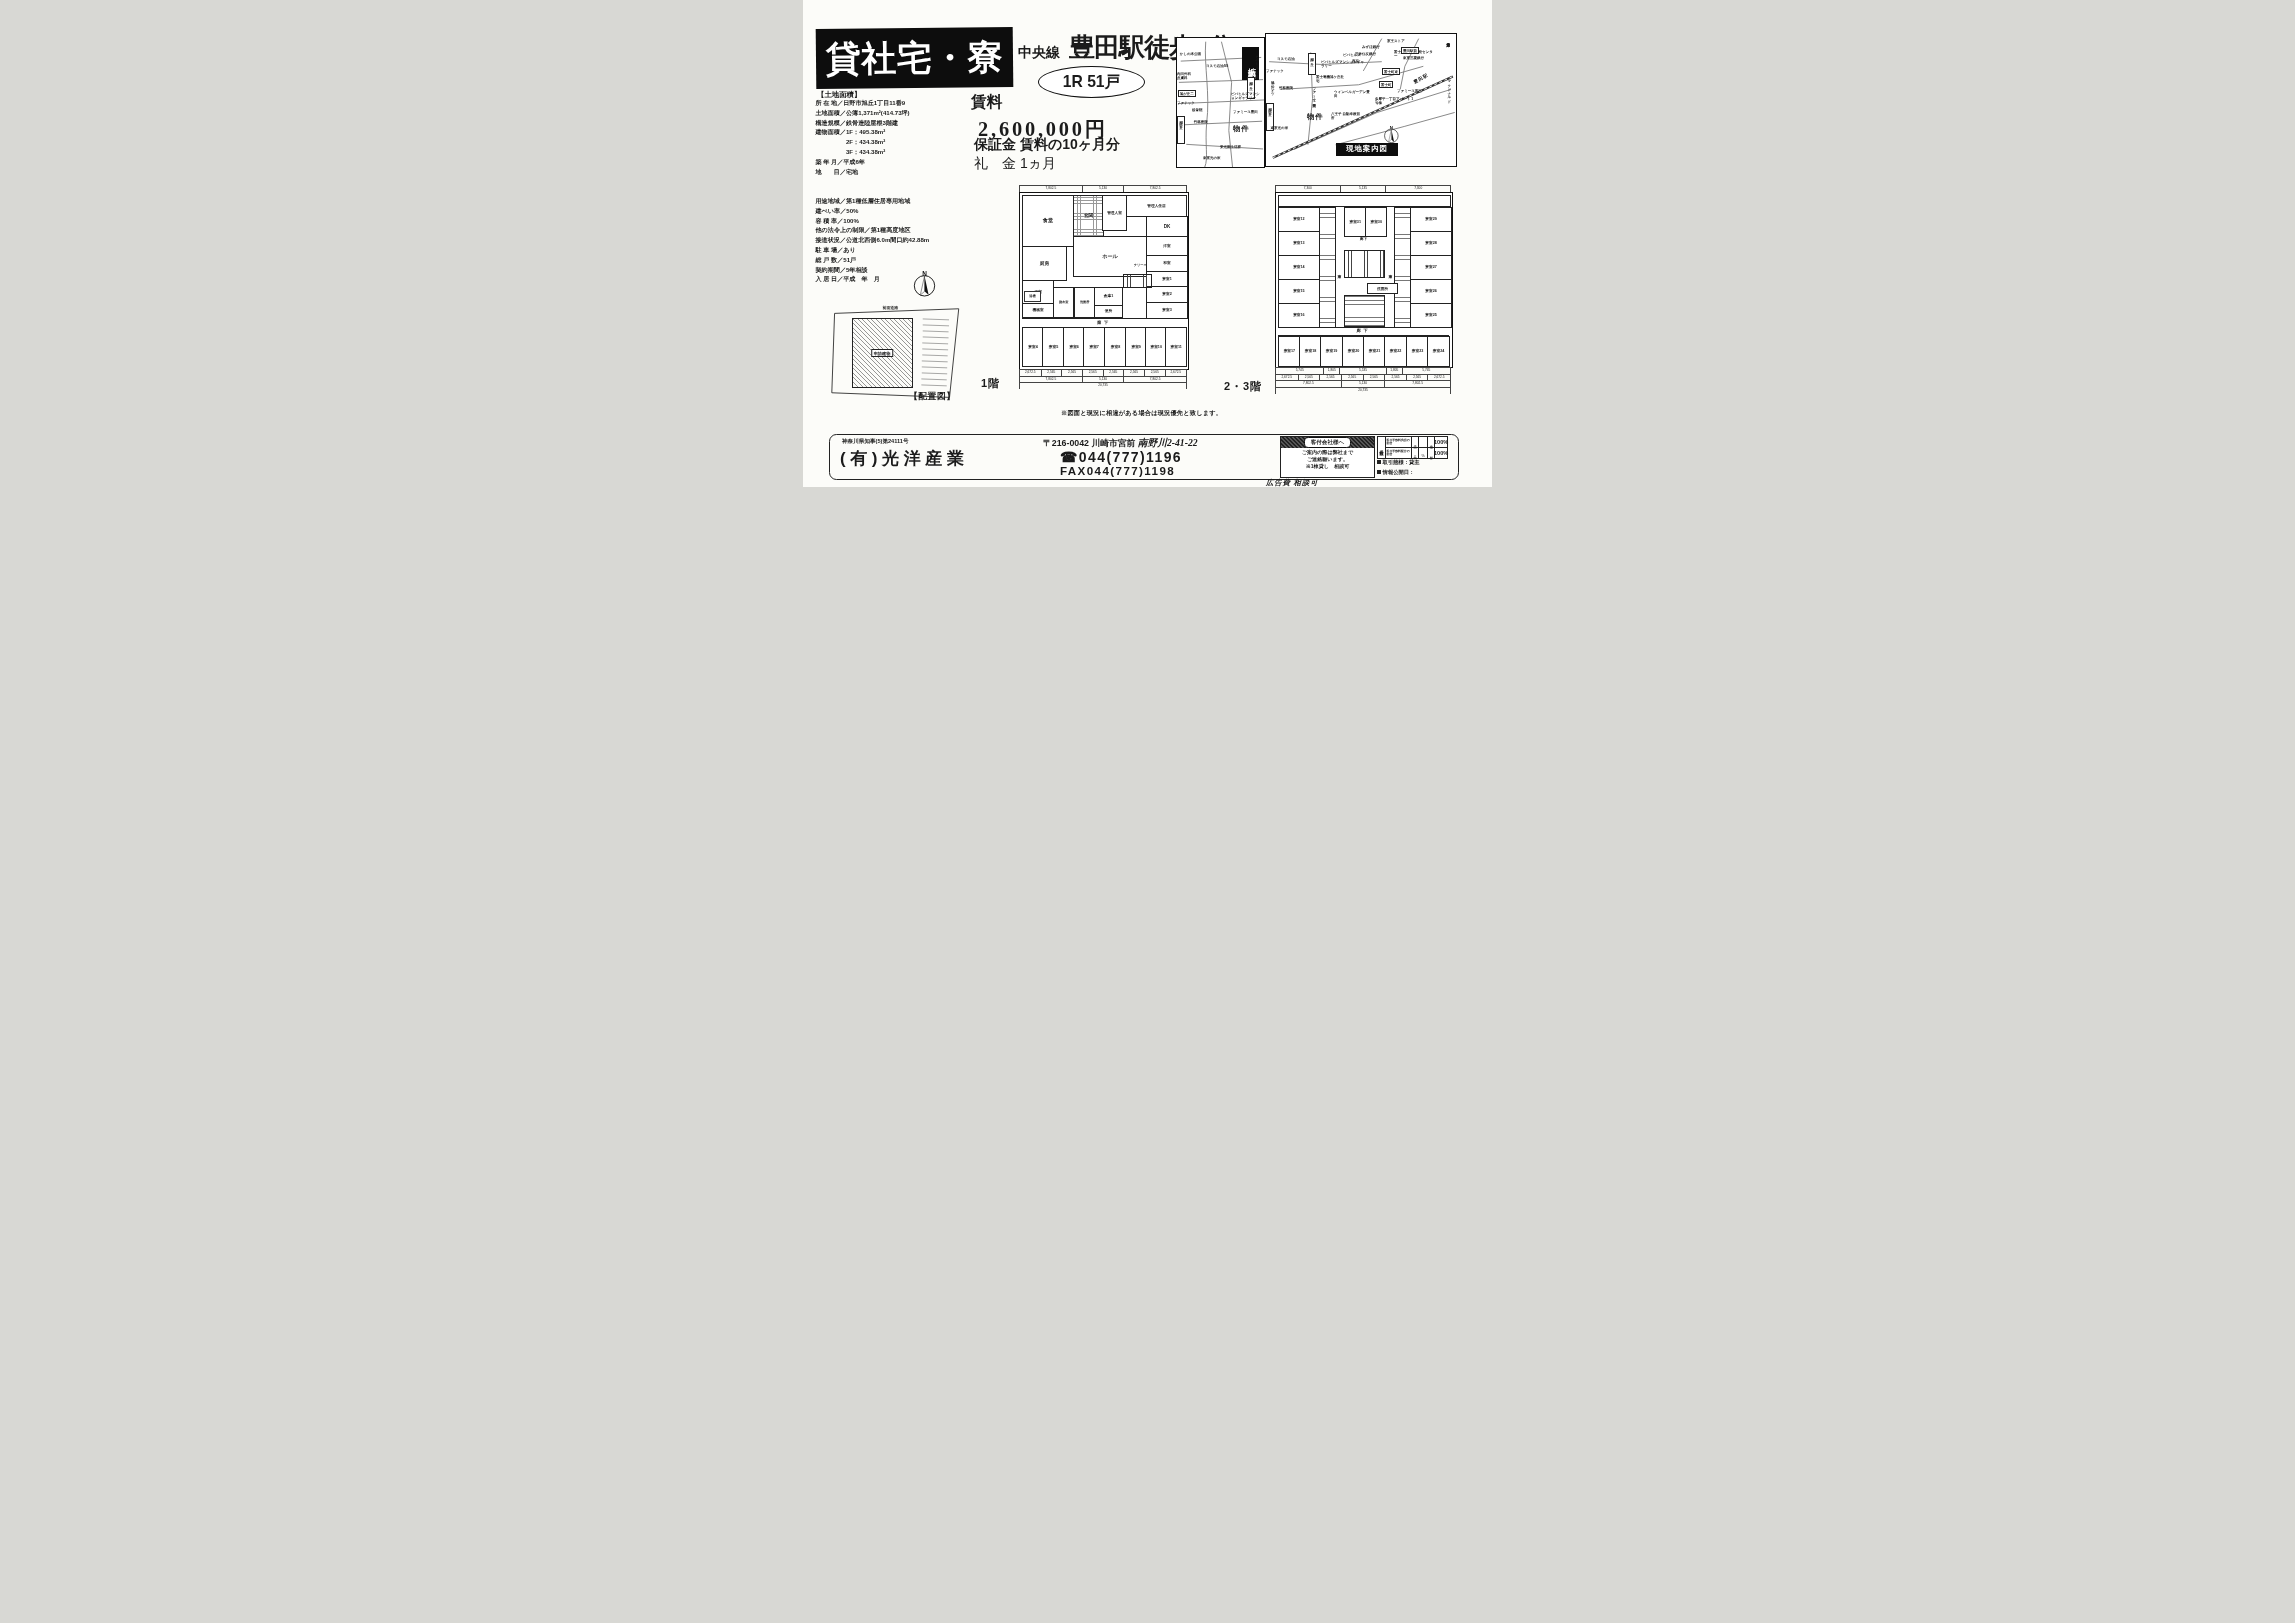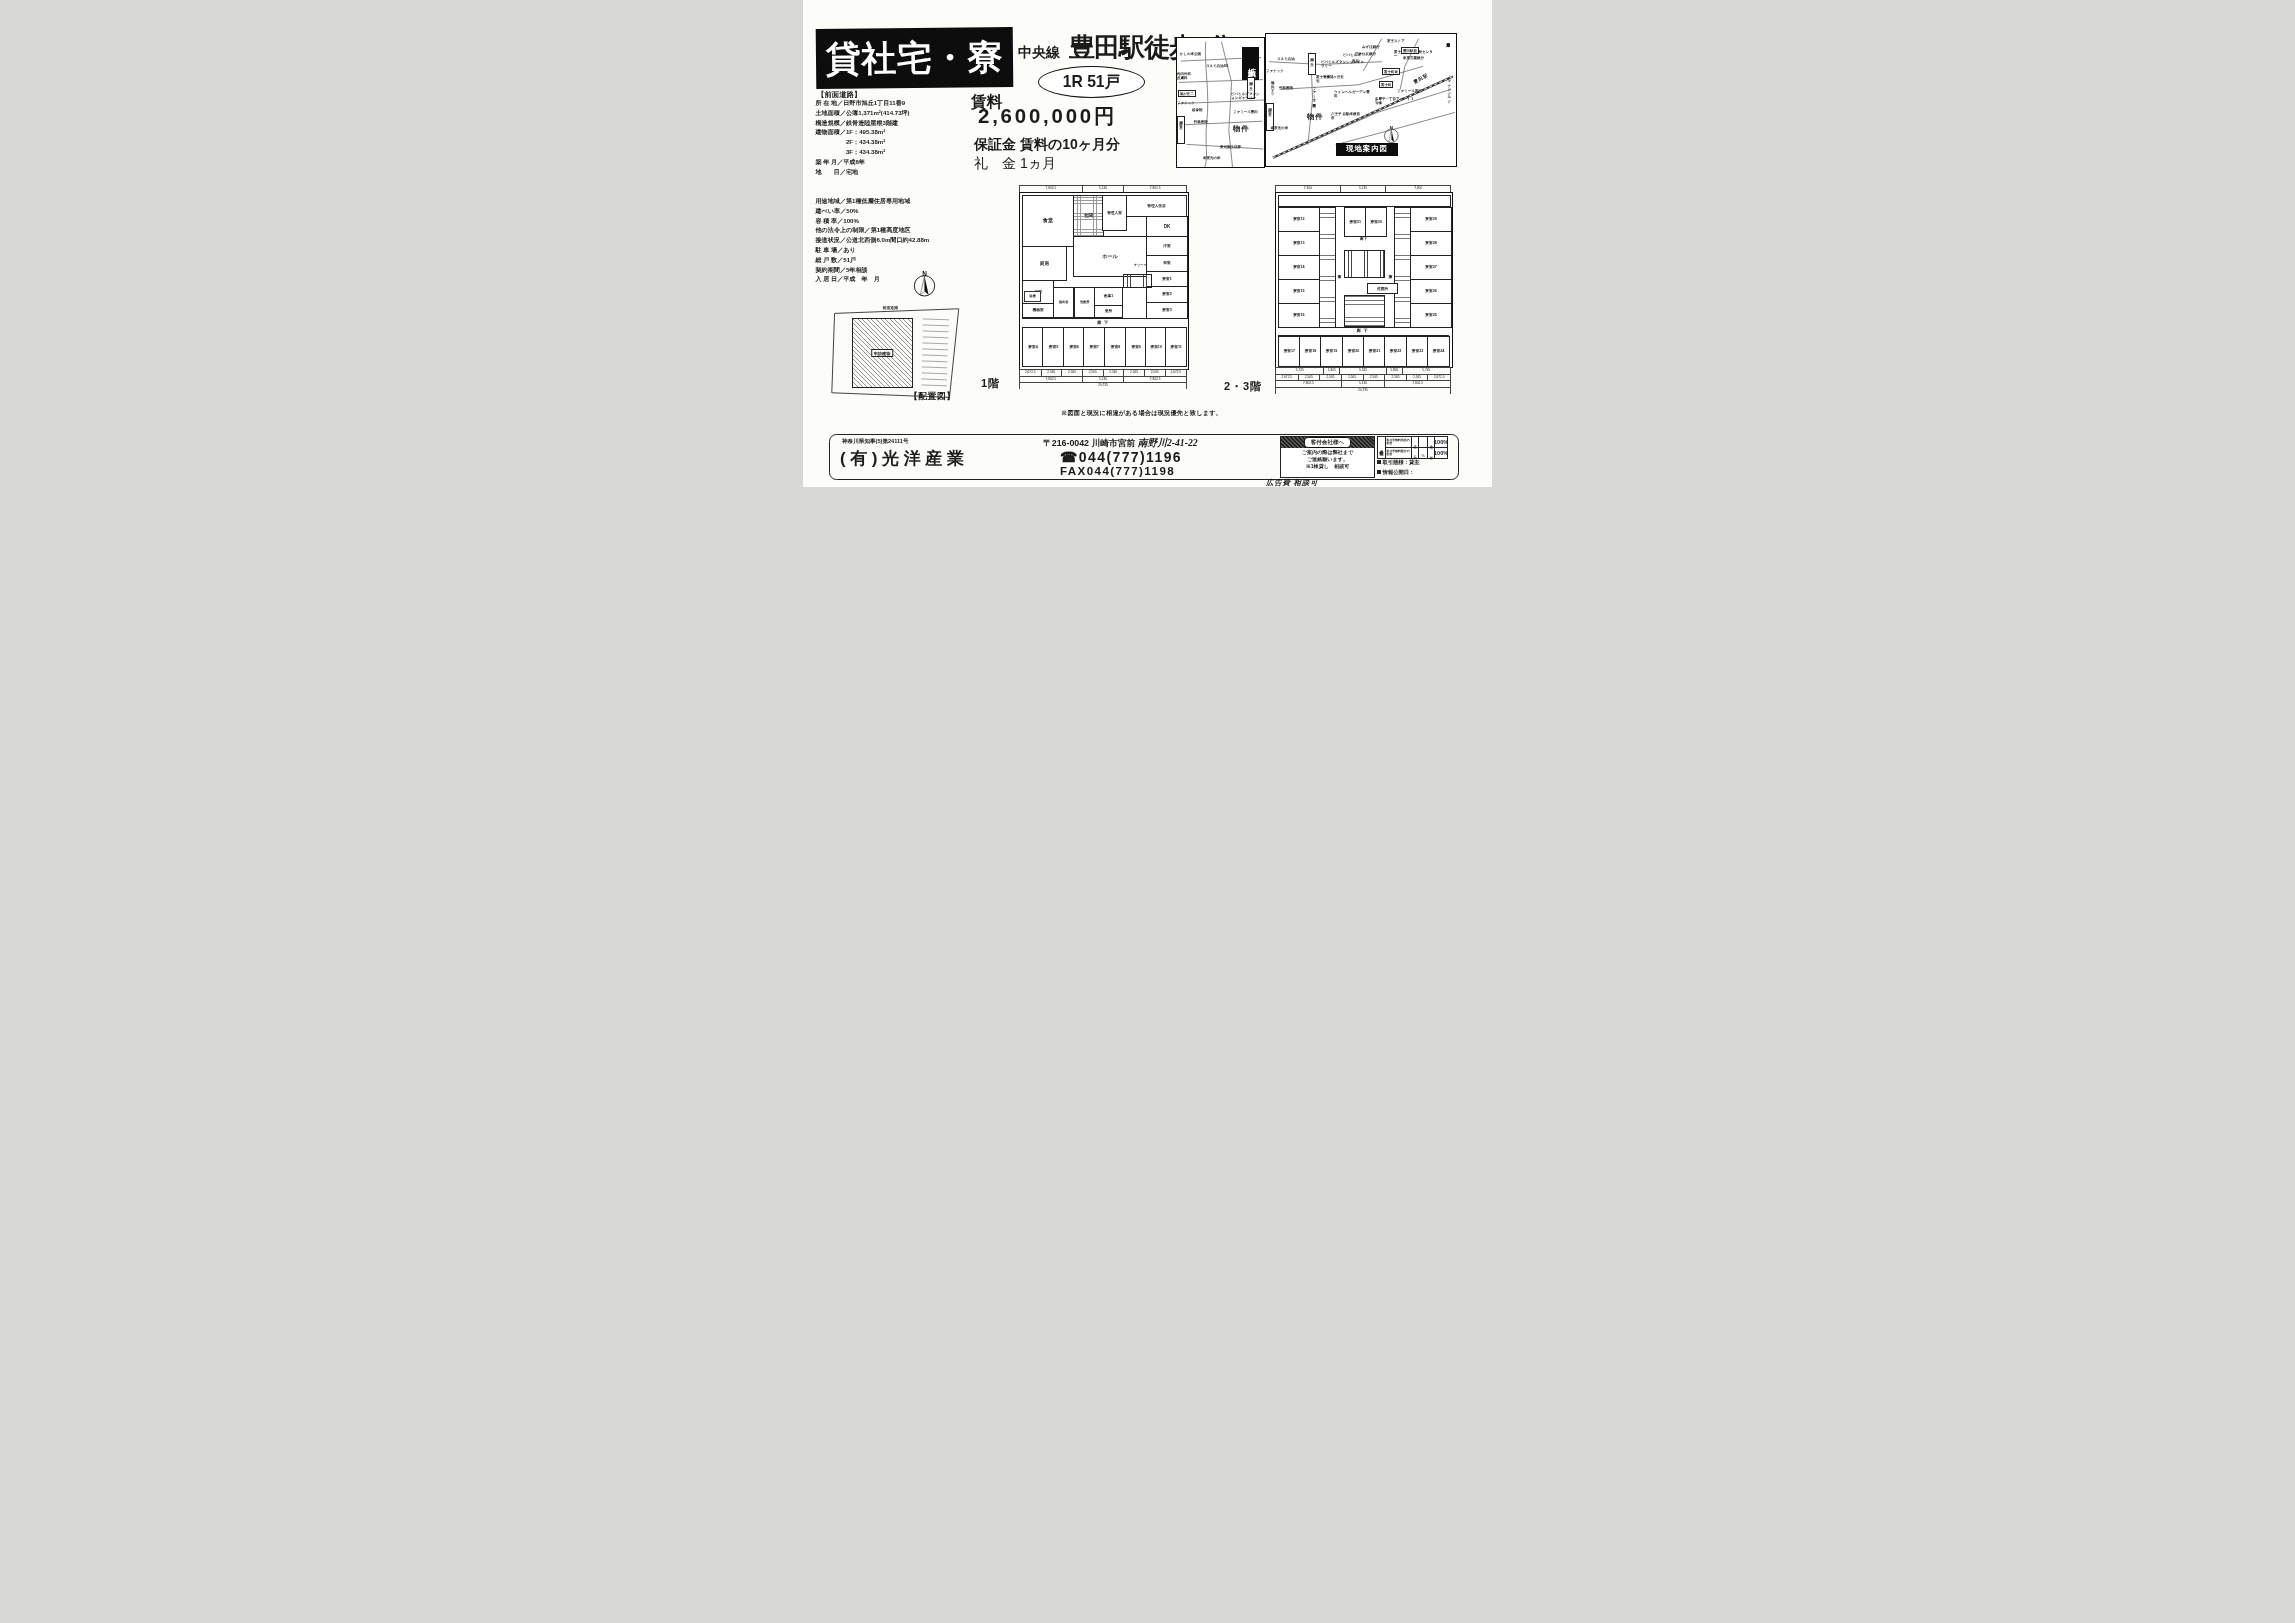--- a/index.html
+++ b/index.html
@@ -14,21 +14,21 @@
   .ov-head{position:absolute;left:14px;top:90px;font-size:7.4px;font-weight:bold;}
   .ov{position:absolute;left:12.5px;top:98px;width:204px;}
   .ov-line{font-size:6.1px;font-weight:bold;line-height:9.8px;min-height:9.8px;white-space:pre;}
   
   .hl{position:absolute;left:215px;top:30px;width:217px;display:flex;align-items:flex-end;white-space:nowrap;gap:8px;}
   .hl-pre{font-size:14px;font-weight:bold;margin-right:0.9px;padding-bottom:2.8px;}
   .hl-big{font-size:26px;font-weight:bold;letter-spacing:-0.9px;}
   .badge{position:absolute;left:235px;top:66px;width:105px;height:30px;border:1.9px solid #111;border-radius:50%;
          display:flex;align-items:center;justify-content:center;font-size:15.7px;font-weight:bold;background:#fff;}
   .rent-label{position:absolute;left:168px;top:92px;font-size:15.7px;font-weight:bold;}
-  .rent-value{position:absolute;left:175px;top:102px;font-size:20.4px;font-weight:bold;letter-spacing:2.8px;white-space:nowrap;}
+  .rent-value{position:absolute;left:175px;top:115px;font-size:20.4px;font-weight:bold;letter-spacing:2.8px;white-space:nowrap;font-family:Liberation Serif, serif;}
   .deposit{position:absolute;left:171px;top:136px;font-size:14px;font-weight:bold;white-space:nowrap;}
   .keymoney{position:absolute;left:171px;top:155px;font-size:14px;font-weight:normal;white-space:nowrap;}
   
   .map-panel{position:absolute;border:1.2px solid #111;background:#fff;overflow:hidden;}
   .map1{left:373px;top:37px;width:87px;height:129px;}
   .map2{left:462px;top:33px;width:190px;height:132px;}
   .map-roads{position:absolute;left:0;top:0;}
   .mlabel{position:absolute;font-size:3.5px;font-weight:bold;line-height:4.2px;white-space:nowrap;}
   .mlabel.wrap{white-space:normal;}
   .mlabel.box{border:0.5px solid #222;padding:0.5px 0.9px;background:#fff;}
@@ -105,21 +105,21 @@
   .ad-note{position:absolute;left:463px;top:478px;font-size:7.4px;font-family:"Liberation Serif",serif;
            font-style:italic;font-weight:bold;letter-spacing:0.9px;}
 </style>
 </head>
 <body>
 
 <div class="page">
 
   <div class="banner">貸社宅・寮</div>
 
-  <div class="ov-head">【前面道路】</div>
+  <div class="ov-head">【土地面積】</div>
   <div class="ov">
       <div class="ov-line">所 在 地／日野市旭丘1丁目11番9</div>
       <div class="ov-line">土地面積／公簿1,371m²(414.73坪)</div>
       <div class="ov-line">構造規模／鉄骨造陸屋根3階建</div>
       <div class="ov-line">建物面積／1F：495.38m²</div>
       <div class="ov-line">　　　　　2F：434.38m²</div>
       <div class="ov-line">　　　　　3F：434.38m²</div>
       <div class="ov-line">築 年 月／平成6年</div>
       <div class="ov-line">地　　目／宅地</div>
       <div class="ov-line"></div>

